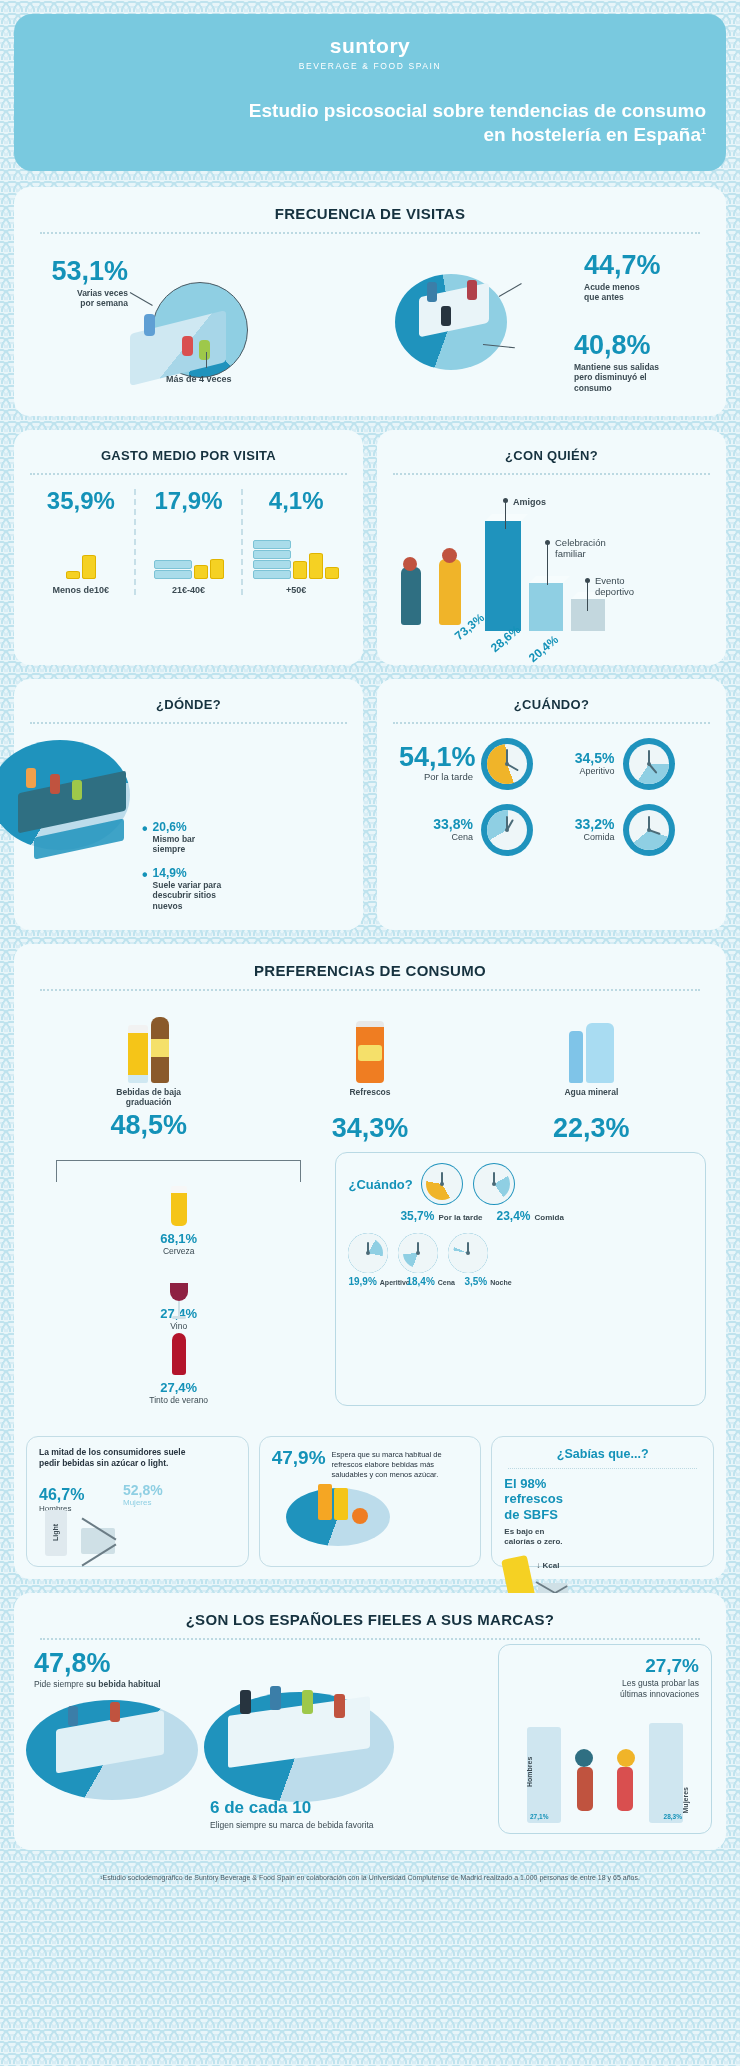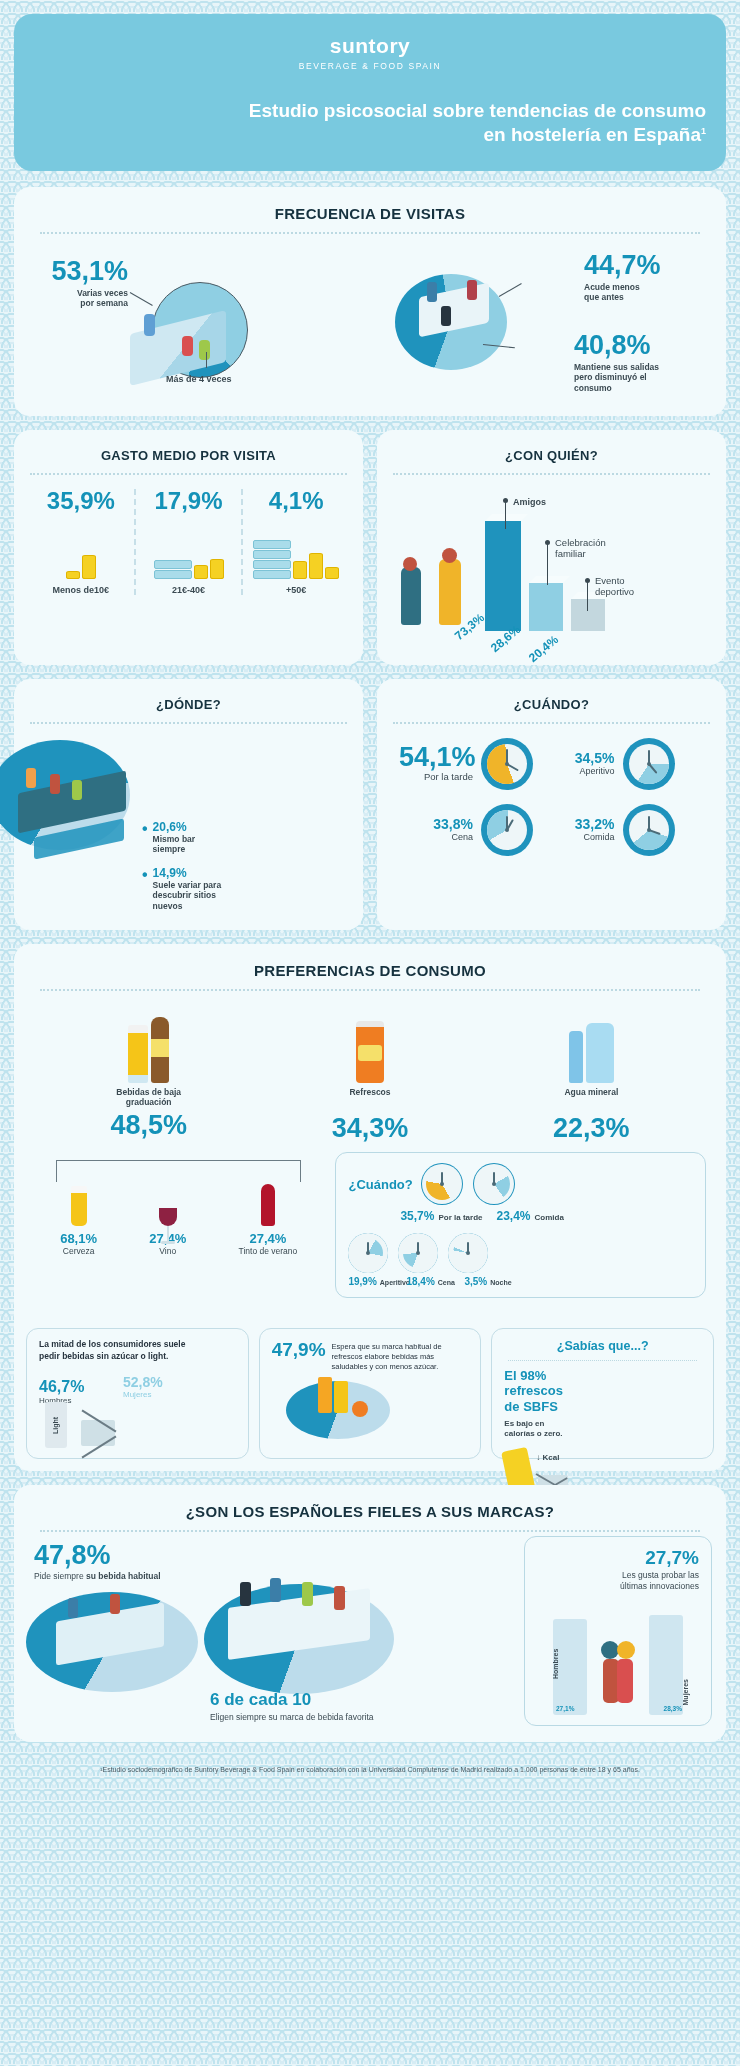--- a/index.html
+++ b/index.html
@@ -434,21 +434,21 @@
         </div>
         <div class="mini" style="margin-top:4px;">Agua mineral</div>
         <div class="big-lg" style="margin-top:18px;">22,3%</div>
       </div>
     </div>
 
     <div style="display:flex;padding:6px 20px 18px;gap:12px;">
 
       <div style="flex:1.05;">
         <div style="height:22px;border-top:1.5px solid #6b7c85;border-left:1.5px solid #6b7c85;border-right:1.5px solid #6b7c85;margin:8px 22px 0;"></div>
-        <div class="sub3" style="padding:0;">
+        <div class="sub3" style="padding:0;flex-direction:column;">
           <div>
             <div style="height:44px;display:flex;align-items:flex-end;justify-content:center;">
               <div style="width:16px;height:40px;background:linear-gradient(#f7f7f7 0 18%,#f5c518 18%);border-radius:2px 2px 5px 5px;"></div>
             </div>
             <div style="font-weight:bold;color:#1492b8;font-size:13px;margin-top:5px;">68,1%</div>
             <div class="mini" style="font-weight:normal;">Cerveza</div>
           </div>
           <div>
             <div style="height:44px;display:flex;align-items:flex-end;justify-content:center;">
               <div style="width:18px;height:18px;background:#8e2142;border-radius:0 0 10px 10px;position:relative;">
@@ -629,21 +629,21 @@
       <div style="position:absolute;left:226px;top:50px;width:11px;height:24px;background:#27343f;border-radius:3px;"></div>
       <div style="position:absolute;left:256px;top:46px;width:11px;height:24px;background:#3b7ea8;border-radius:3px;"></div>
       <div style="position:absolute;left:288px;top:50px;width:11px;height:24px;background:#9ec84a;border-radius:3px;"></div>
       <div style="position:absolute;left:320px;top:54px;width:11px;height:24px;background:#c0533f;border-radius:3px;"></div>
 
       <div style="position:absolute;left:196px;top:158px;width:200px;text-align:left;">
         <div style="font-weight:bold;color:#1492b8;font-size:17px;">6 de cada 10</div>
         <div class="mini" style="font-weight:normal;margin-top:2px;">Eligen siempre su marca de bebida favorita</div>
       </div>
 
-      <div class="inner-card" style="position:absolute;right:14px;top:4px;width:188px;height:190px;">
+      <div class="inner-card" style="position:absolute;right:14px;top:4px;width:214px;height:190px;">
         <div style="font-weight:bold;color:#1492b8;font-size:19px;text-align:right;">27,7%</div>
         <div class="mini" style="text-align:right;font-weight:normal;margin-top:1px;">
           <span>Les gusta probar las</span><br>
           <span>últimas innovaciones</span>
         </div>
         <div style="position:relative;height:118px;margin-top:6px;">
           <div style="position:absolute;left:16px;bottom:0;width:34px;height:96px;background:#cfe6f0;border-radius:3px;"></div>
           <div style="position:absolute;right:16px;bottom:0;width:34px;height:100px;background:#cfe6f0;border-radius:3px;"></div>
           <div style="position:absolute;left:22px;bottom:36px;font-size:7px;font-weight:bold;color:#3b4a52;transform:rotate(-90deg);transform-origin:left bottom;">Hombres</div>
           <div style="position:absolute;right:10px;bottom:36px;font-size:7px;font-weight:bold;color:#3b4a52;transform:rotate(-90deg);transform-origin:right bottom;">Mujeres</div>

